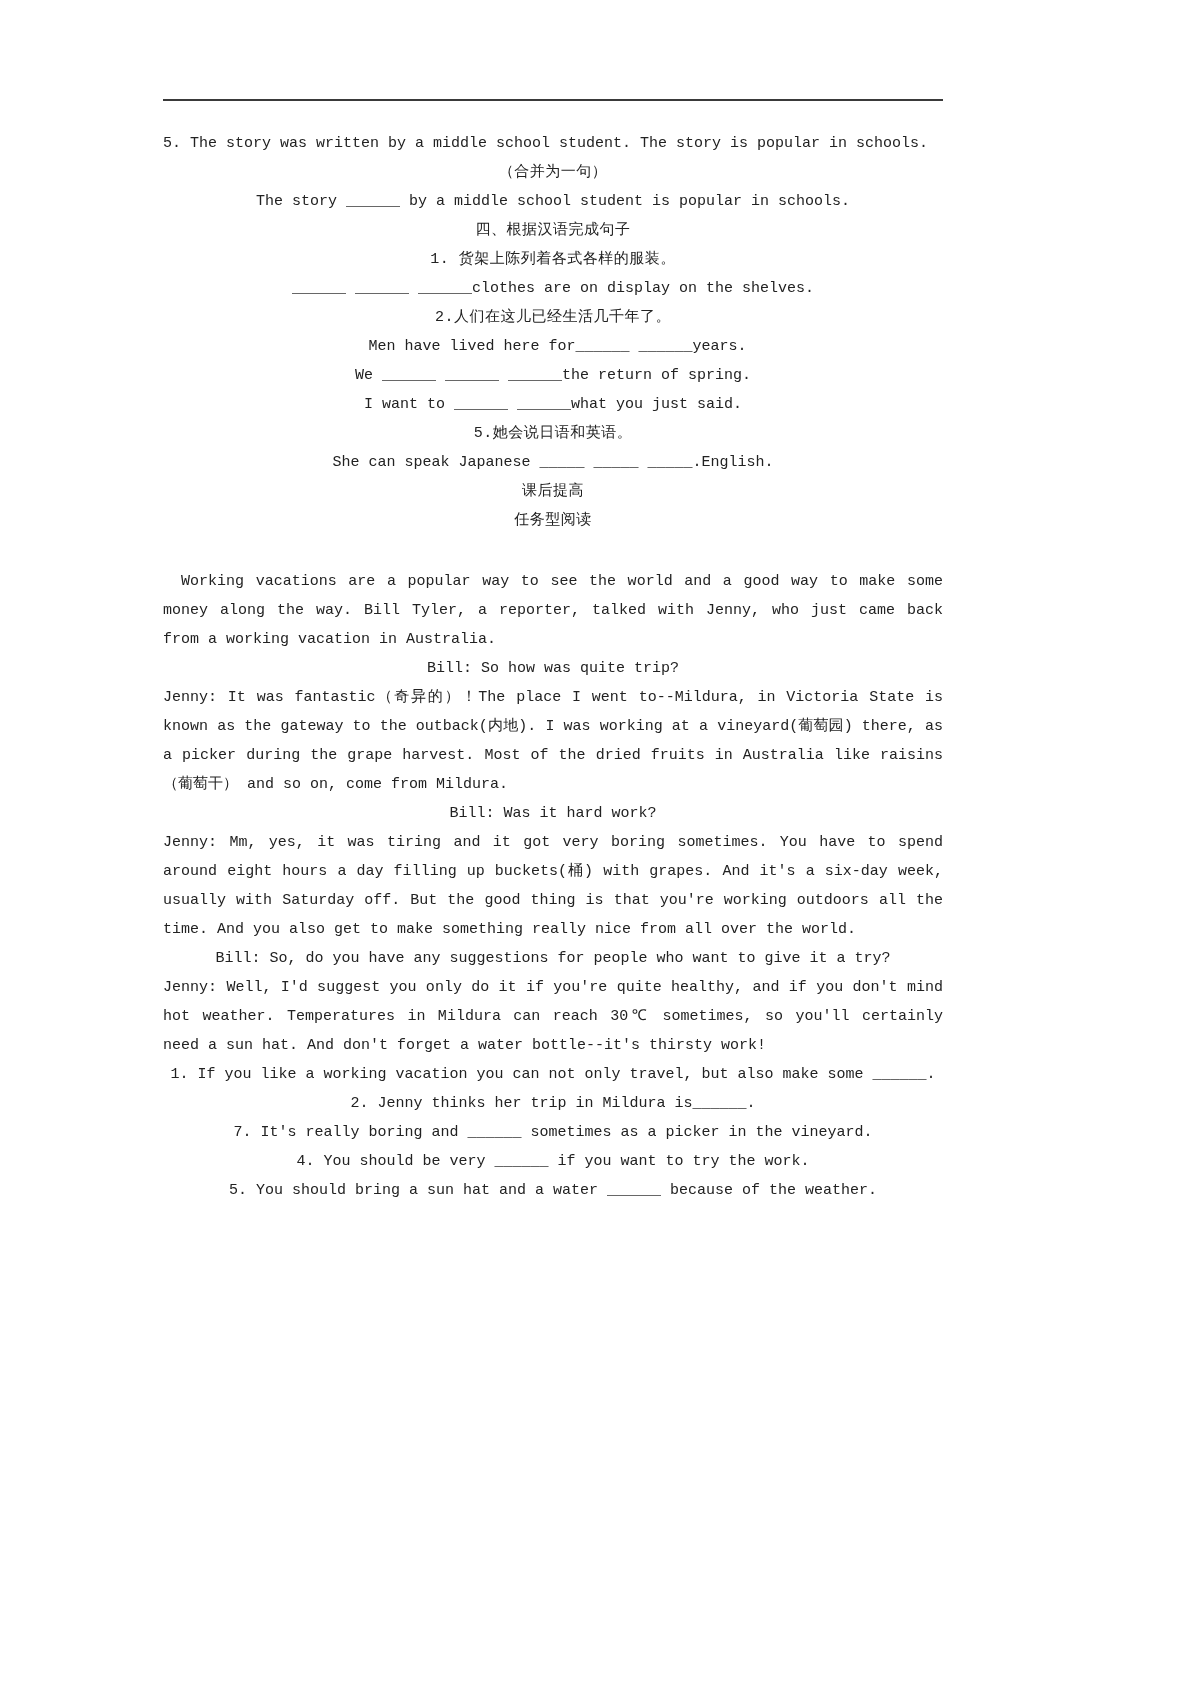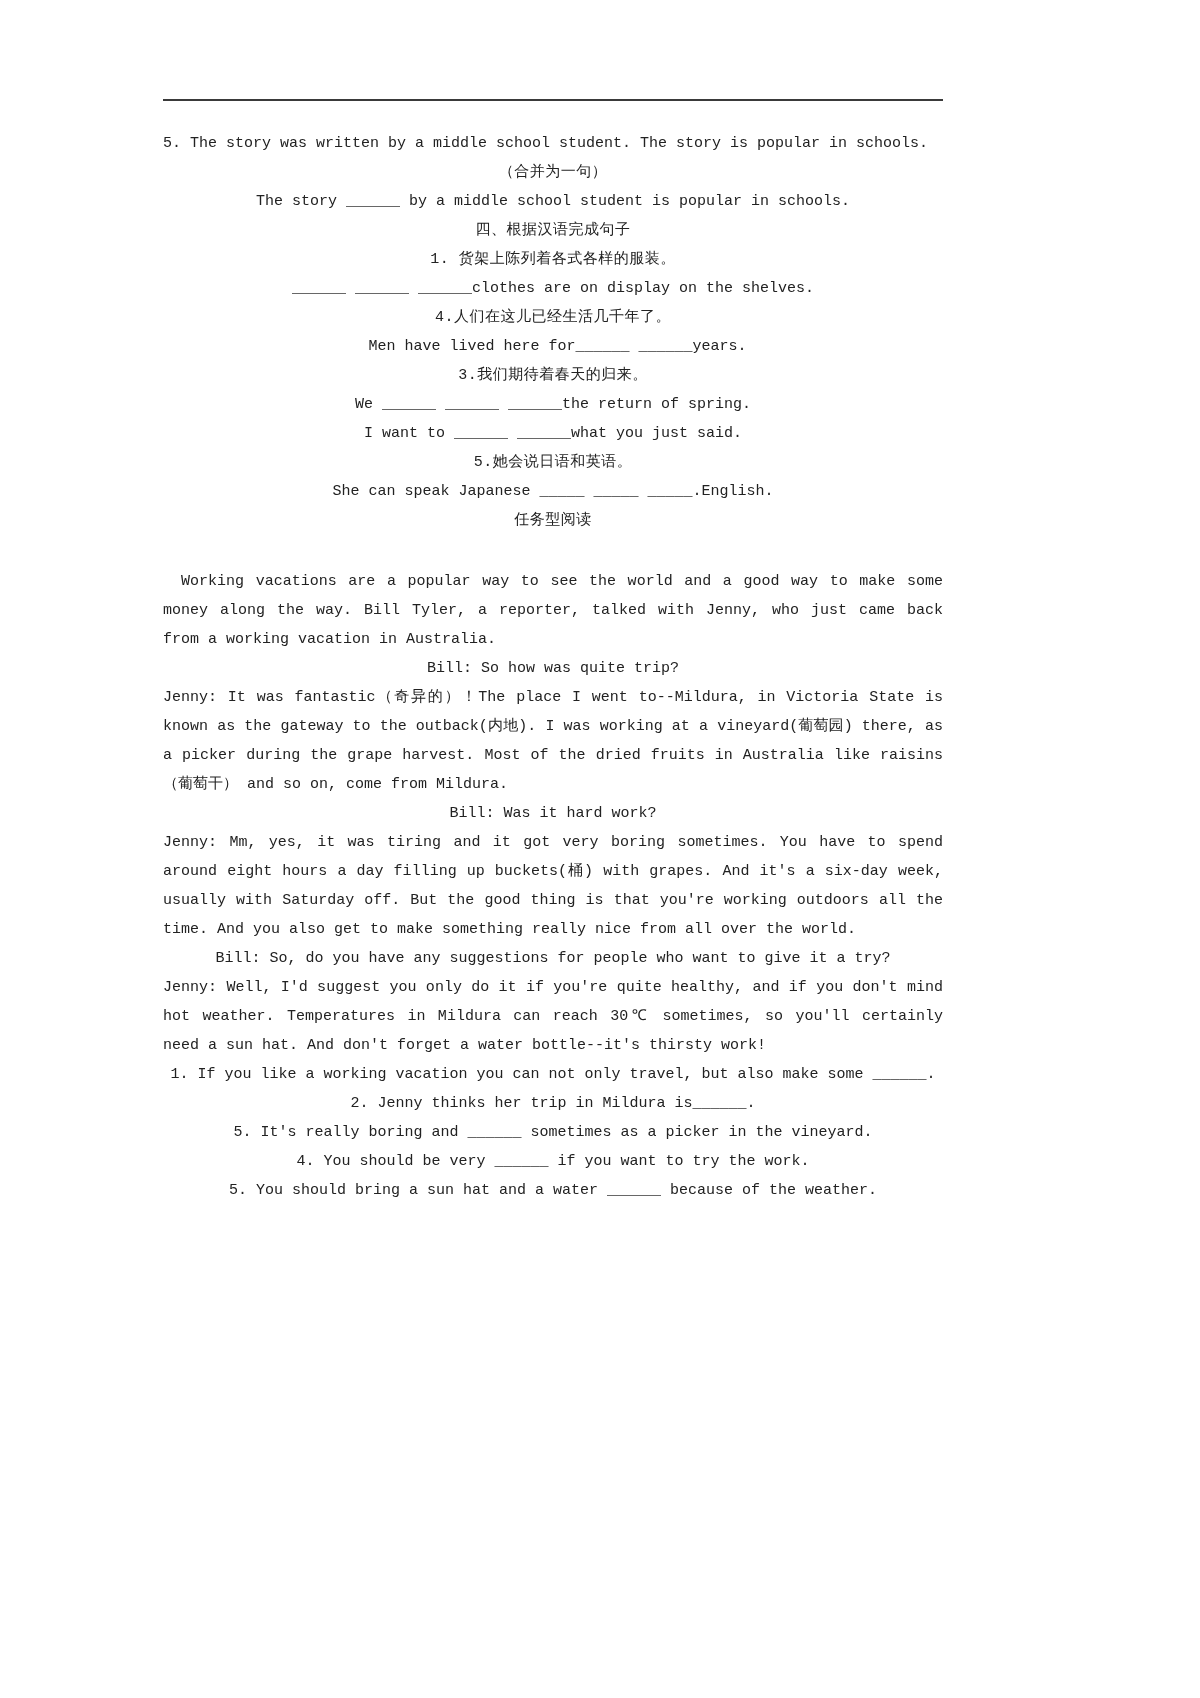--- a/index.html
+++ b/index.html
@@ -60,42 +60,42 @@
 
     <p class="line justify">5. The story was written by a middle school student. The story is popular in schools.</p>
     <p class="line cn">（合并为一句）</p>
     <p class="line">The story ______ by a middle school student is popular in schools.</p>
 
     <p class="line cn">四、根据汉语完成句子</p>
 
     <p class="line cn">1.  货架上陈列着各式各样的服装。</p>
     <p class="line">______ ______ ______clothes are on display on the shelves.</p>
 
-    <p class="line cn">4.人们在这儿已经生活几千年了。</p>
+    <p class="line cn">2.人们在这儿已经生活几千年了。</p>
     <p class="line indent-1">Men have lived here for______ ______years.</p>
 
-    <p class="line cn">3.我们期待着春天的归来。</p>
     <p class="line">We ______ ______ ______the return of spring.</p>
 
     <p class="line">I want to ______ ______what you just said.</p>
 
     <p class="line cn">5.她会说日语和英语。</p>
     <p class="line">She can speak Japanese _____ _____ _____.English.</p>
 
+    <p class="line cn">课后提高</p>
     <p class="line cn">任务型阅读</p>
 
     <p class="line justify indent-2">Working vacations are a popular way to see the world and a good way to make some money along the way. Bill Tyler, a reporter, talked with Jenny, who just came back from a working vacation in Australia.</p>
 
     <p class="line">Bill: So how was quite trip?</p>
     <p class="line justify">Jenny: It was fantastic（奇异的）！The place I went to--Mildura, in Victoria State is known as the gateway to the outback(内地). I was working at a vineyard(葡萄园) there, as a picker during the grape harvest. Most of the dried fruits in Australia like raisins（葡萄干） and so on, come from Mildura.</p>
     <p class="line">Bill: Was it hard work?</p>
     <p class="line justify">Jenny: Mm, yes, it was tiring and it got very boring sometimes. You have to spend around eight hours a day filling up buckets(桶) with grapes. And it's a six-day week, usually with Saturday off. But the good thing is that you're working outdoors all the time. And you also get to make something really nice from all over the world.</p>
     <p class="line">Bill: So, do you have any suggestions for people who want to give it a try?</p>
     <p class="line justify">Jenny: Well, I'd suggest you only do it if you're quite healthy, and if you don't mind hot weather. Temperatures in Mildura can reach 30℃ sometimes, so you'll certainly need a sun hat. And don't forget a water bottle--it's thirsty work!</p>
 
     <p class="line">1. If you like a working vacation you can not only travel, but also make some ______.</p>
     <p class="line">2. Jenny thinks her trip in Mildura is______.</p>
-    <p class="line">5. It's really boring and ______ sometimes as a picker in the vineyard.</p>
+    <p class="line">7. It's really boring and ______ sometimes as a picker in the vineyard.</p>
     <p class="line">4. You should be very ______ if you want to try the work.</p>
     <p class="line">5. You should bring a sun hat and a water ______ because of the weather.</p>
 
   </div>
 </div>
 
 </body></html>

